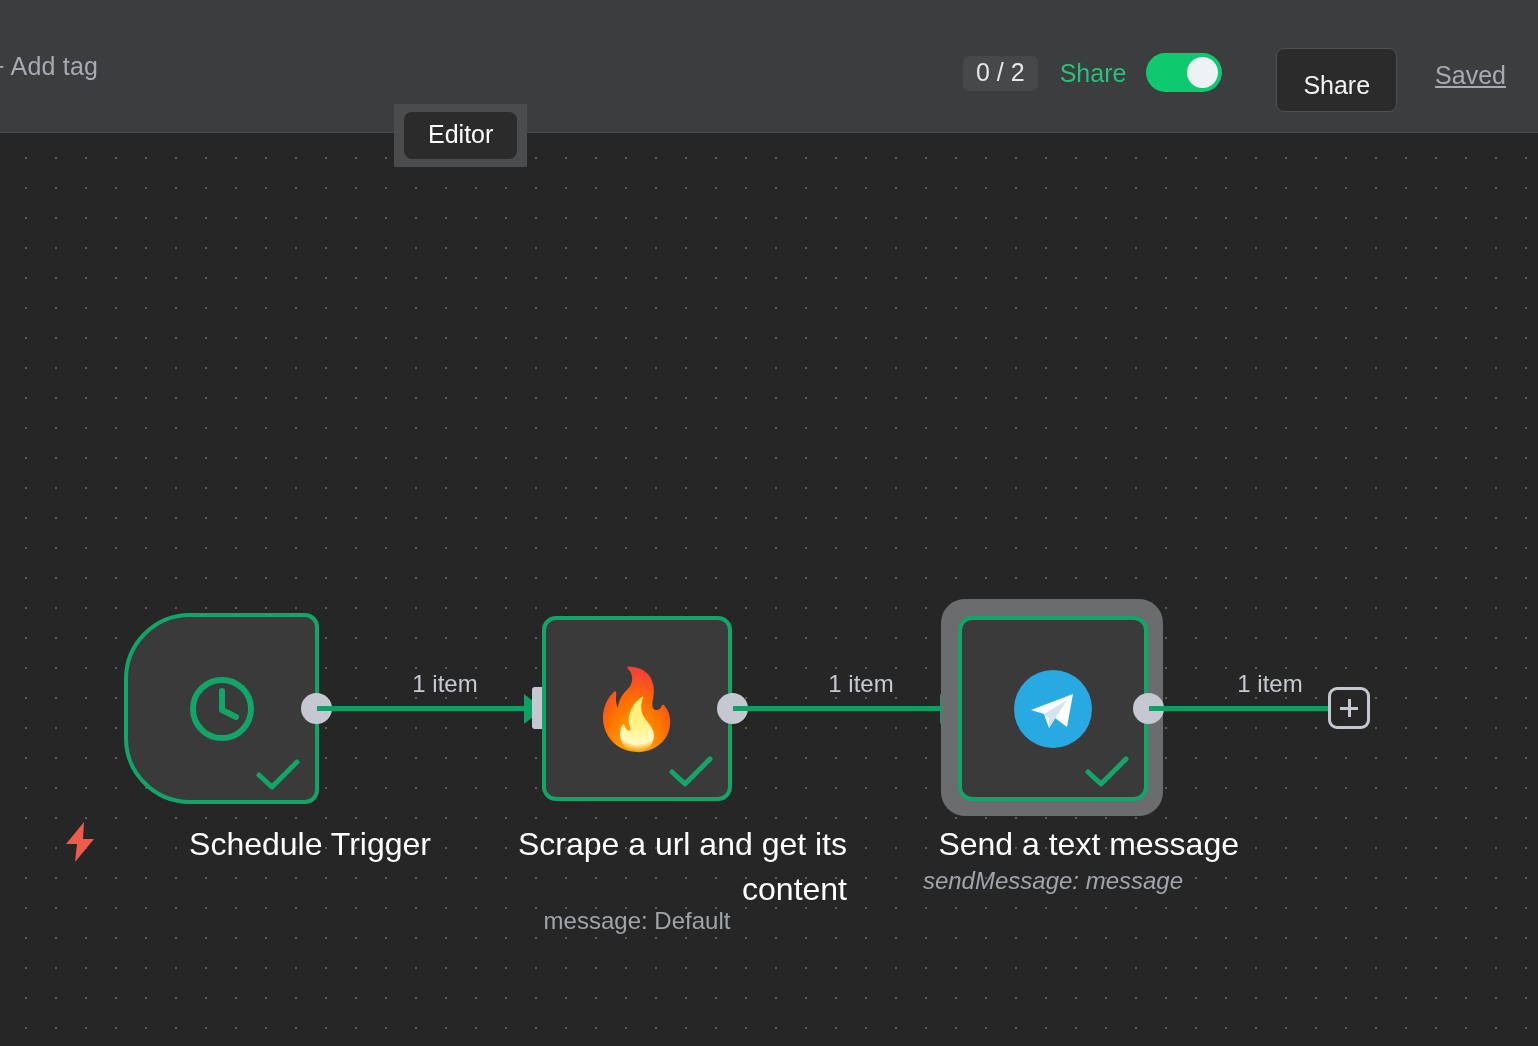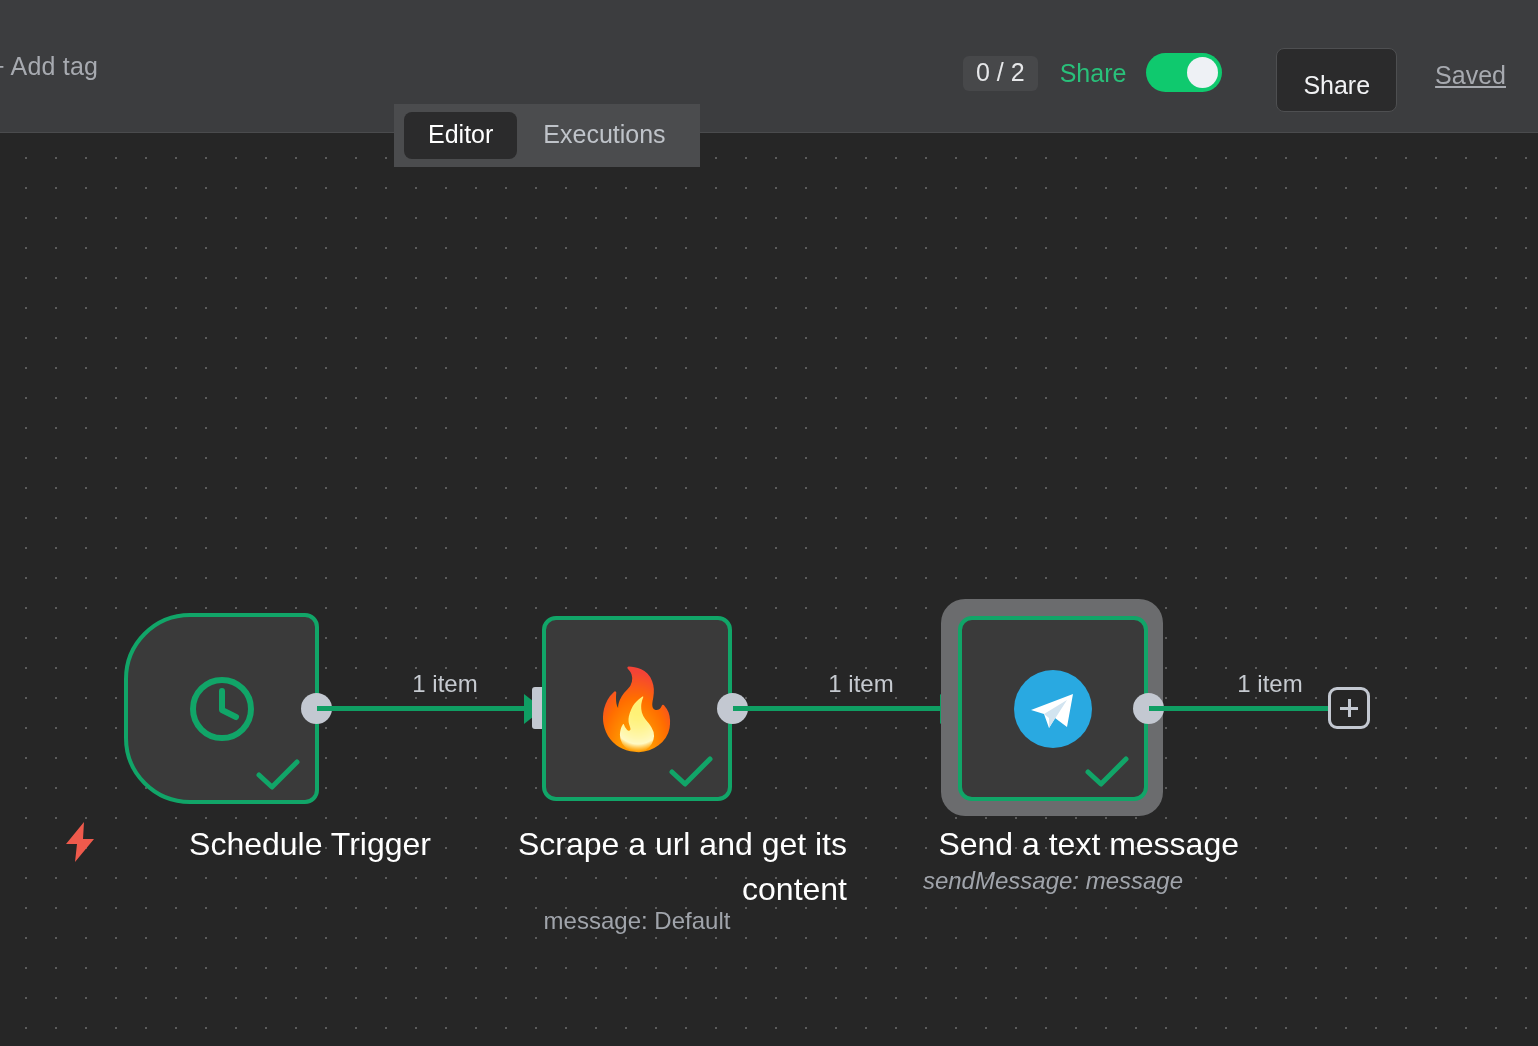--- a/index.html
+++ b/index.html
@@ -236,21 +236,20 @@
       <div class="toggle">
         <div class="knob"></div>
       </div>
       <div class="share-btn">Share</div>
       <div class="saved-label">Saved</div>
     </div>
   </div>
 
   <div class="tab-wrap">
     <div class="tab active">Editor</div>
-    <div class="tab">Executions</div>
   </div>
 
   <div class="canvas">
 
     <div class="bolt-icon" style="left:62px; top:686px;">
       <svg width="36" height="44" viewBox="0 0 36 44">
         <path d="M22 2 L4 24 L15 24 L13 42 L32 19 L21 19 Z" fill="#ef5a4c"></path>
       </svg>
     </div>
 

